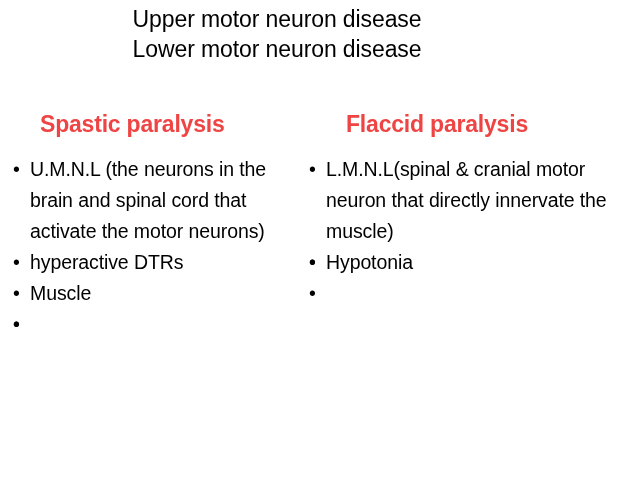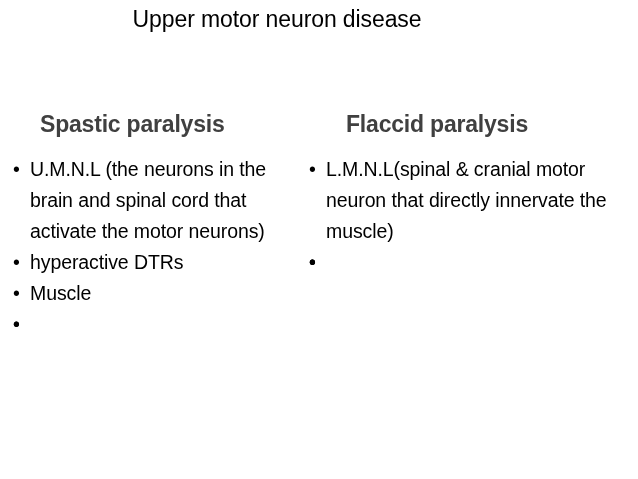--- a/index.html
+++ b/index.html
@@ -39,21 +39,21 @@
     letter-spacing: -0.1px;
     white-space: nowrap;
   }
 
   
   .heading {
     position: absolute;
     font-size: 23px;
     line-height: 28px;
     font-weight: bold;
-    color: #404040;
+    color: #ef4444;
     white-space: nowrap;
     letter-spacing: -0.2px;
   }
   .heading-left  { left: 40px;  top: 110px; }
   .heading-right { left: 346px; top: 110px; }
 
   
   .column {
     position: absolute;
     top: 154px;
@@ -84,20 +84,21 @@
     color: #000000;
   }
 </style>
 </head>
 <body>
 
 <div id="slide">
 
   <div class="title-block">
     <div class="title-line">Upper motor neuron disease</div>
+    <div class="title-line">Lower motor neuron disease</div>
   </div>
 
   <div class="heading heading-left">Spastic paralysis</div>
   <div class="heading heading-right">Flaccid paralysis</div>
 
   <div class="column col-left">
     <ul class="bullet-list">
       <li class="bullet-item">
         <span class="dot">•</span>
         <span>U.M.N.L (the neurons in the brain and spinal cord that activate the motor neurons)</span>
@@ -123,20 +124,21 @@
     <ul class="bullet-list">
       <li class="bullet-item">
         <span class="dot">•</span>
         <span>L.M.N.L(spinal &amp; cranial motor neuron that directly innervate the muscle)</span>
       </li>
       <li class="bullet-item">
         <span class="dot">•</span>
       </li>
       <li class="bullet-item">
         <span class="dot">•</span>
+        <span>Hypotonia</span>
       </li>
       <li class="bullet-item">
         <span class="dot">•</span>
       </li>
     </ul>
   </div>
 
 </div>
 
 </body></html>

